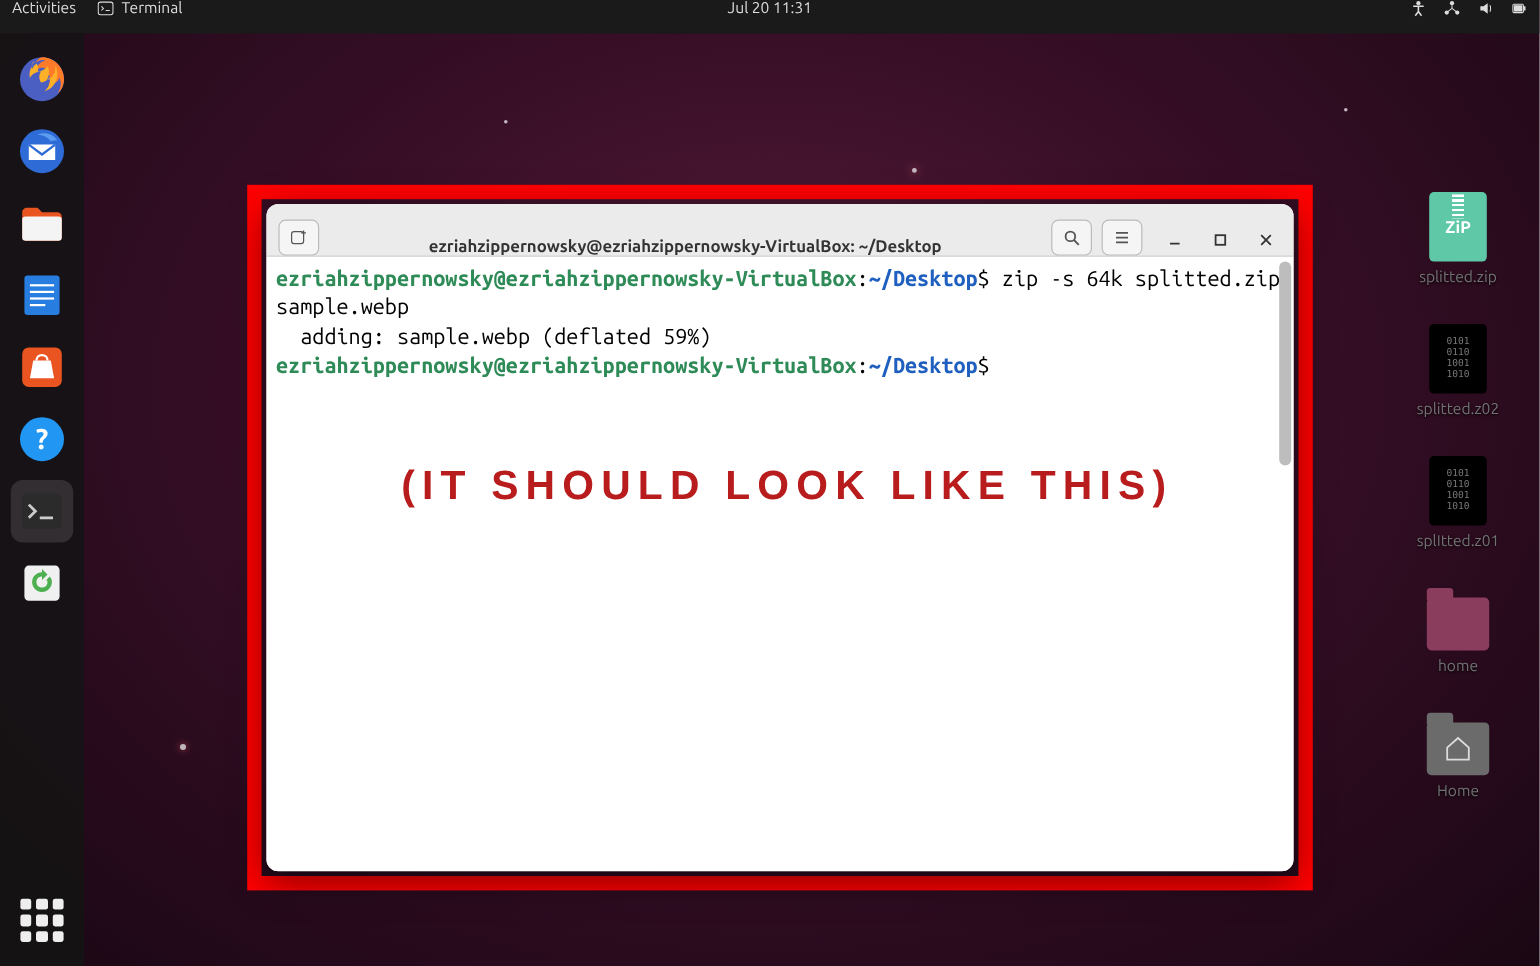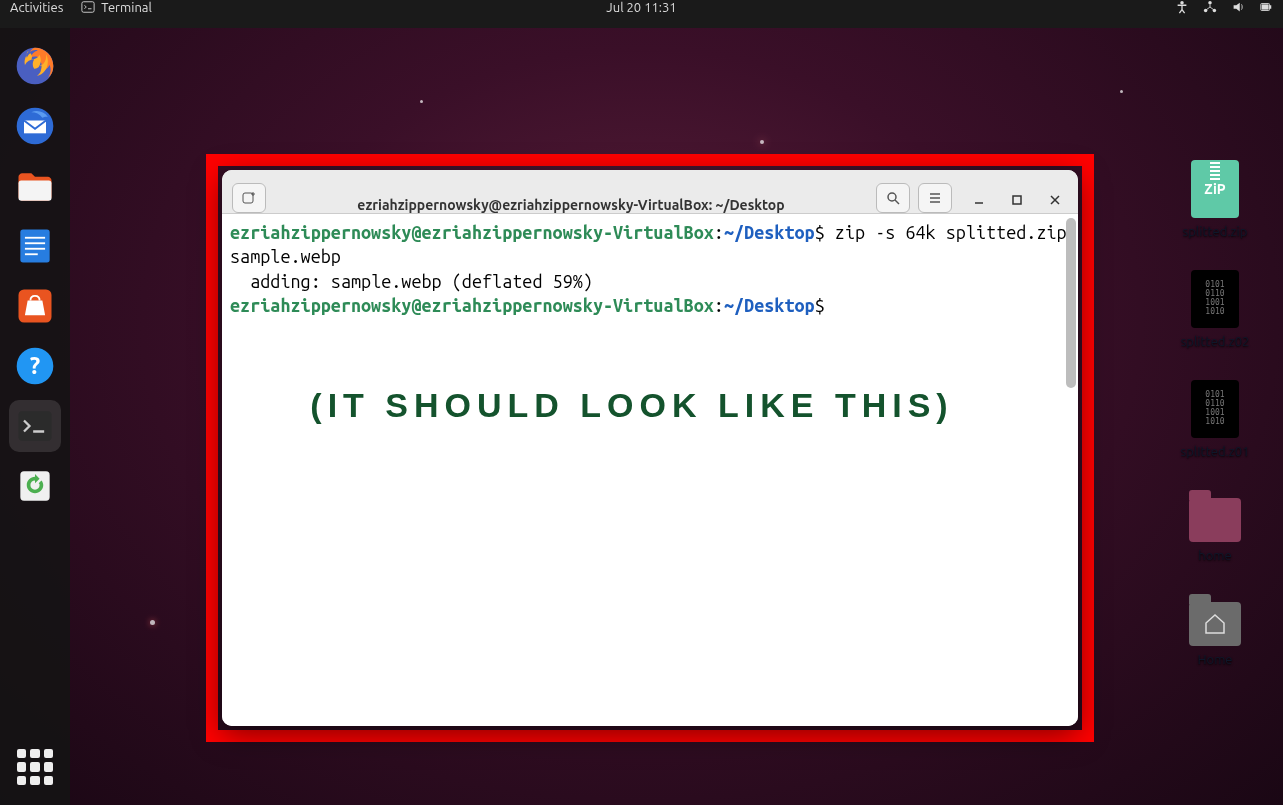--- a/index.html
+++ b/index.html
@@ -40,21 +40,21 @@
     display: grid; grid-template-columns: repeat(3,1fr); grid-template-rows: repeat(3,1fr);
     gap: 4px;
   }
   .apps-grid span { background: #eee; border-radius: 2px; }
   
   .desktop-icons {
     position: absolute; right: 18px; top: 160px;
     display: flex; flex-direction: column; gap: 32px; align-items: center;
   }
   .dicon { display: flex; flex-direction: column; align-items: center; gap: 6px; cursor: pointer; width: 100px; }
-  .dicon .lbl { font-size: 13px; color: #0f172a; text-align: center; text-shadow: 0 1px 2px #000; }
+  .dicon .lbl { font-size: 13px; color: #737373; text-align: center; text-shadow: 0 1px 2px #000; }
   .file-thumb {
     width: 48px; height: 58px; background: #000000; border-radius: 4px;
     display: flex; flex-direction: column; align-items: center; justify-content: center;
     font-size: 8px; color: #777; line-height: 1.1; font-family: monospace;
   }
   .zip-thumb {
     width: 48px; height: 58px; background: #5fc9a7; border-radius: 4px;
     display: flex; align-items: center; justify-content: center;
     color: #fff; font-weight: bold; font-size: 14px; position: relative;
   }
@@ -74,22 +74,22 @@
   .folder-thumb.gray::before { background: #6b6b6b; }
   .folder-thumb .home-ico {
     position: absolute; inset: 0; display: flex; align-items: center; justify-content: center;
   }
   
   .annot-box {
     position: absolute; left: 206px; top: 154px; width: 888px; height: 588px;
     border: 12px solid #ff0000;
   }
   .annot-text {
-    position: absolute; left: 188px; width: 888px; top: 386px;
-    text-align: center; color: #14532d; font-weight: 900;
+    position: absolute; left: 212px; width: 888px; top: 386px;
+    text-align: center; color: #b91c1c; font-weight: 900;
     font-size: 34px; letter-spacing: 6px;
     font-family: Impact, "Arial Black", sans-serif;
   }
   
   .termwin {
     position: absolute; left: 222px; top: 170px; width: 856px; height: 556px;
     background: #fff; border-radius: 10px; overflow: hidden;
     box-shadow: 0 8px 30px rgba(0,0,0,0.5);
     display: flex; flex-direction: column;
   }

